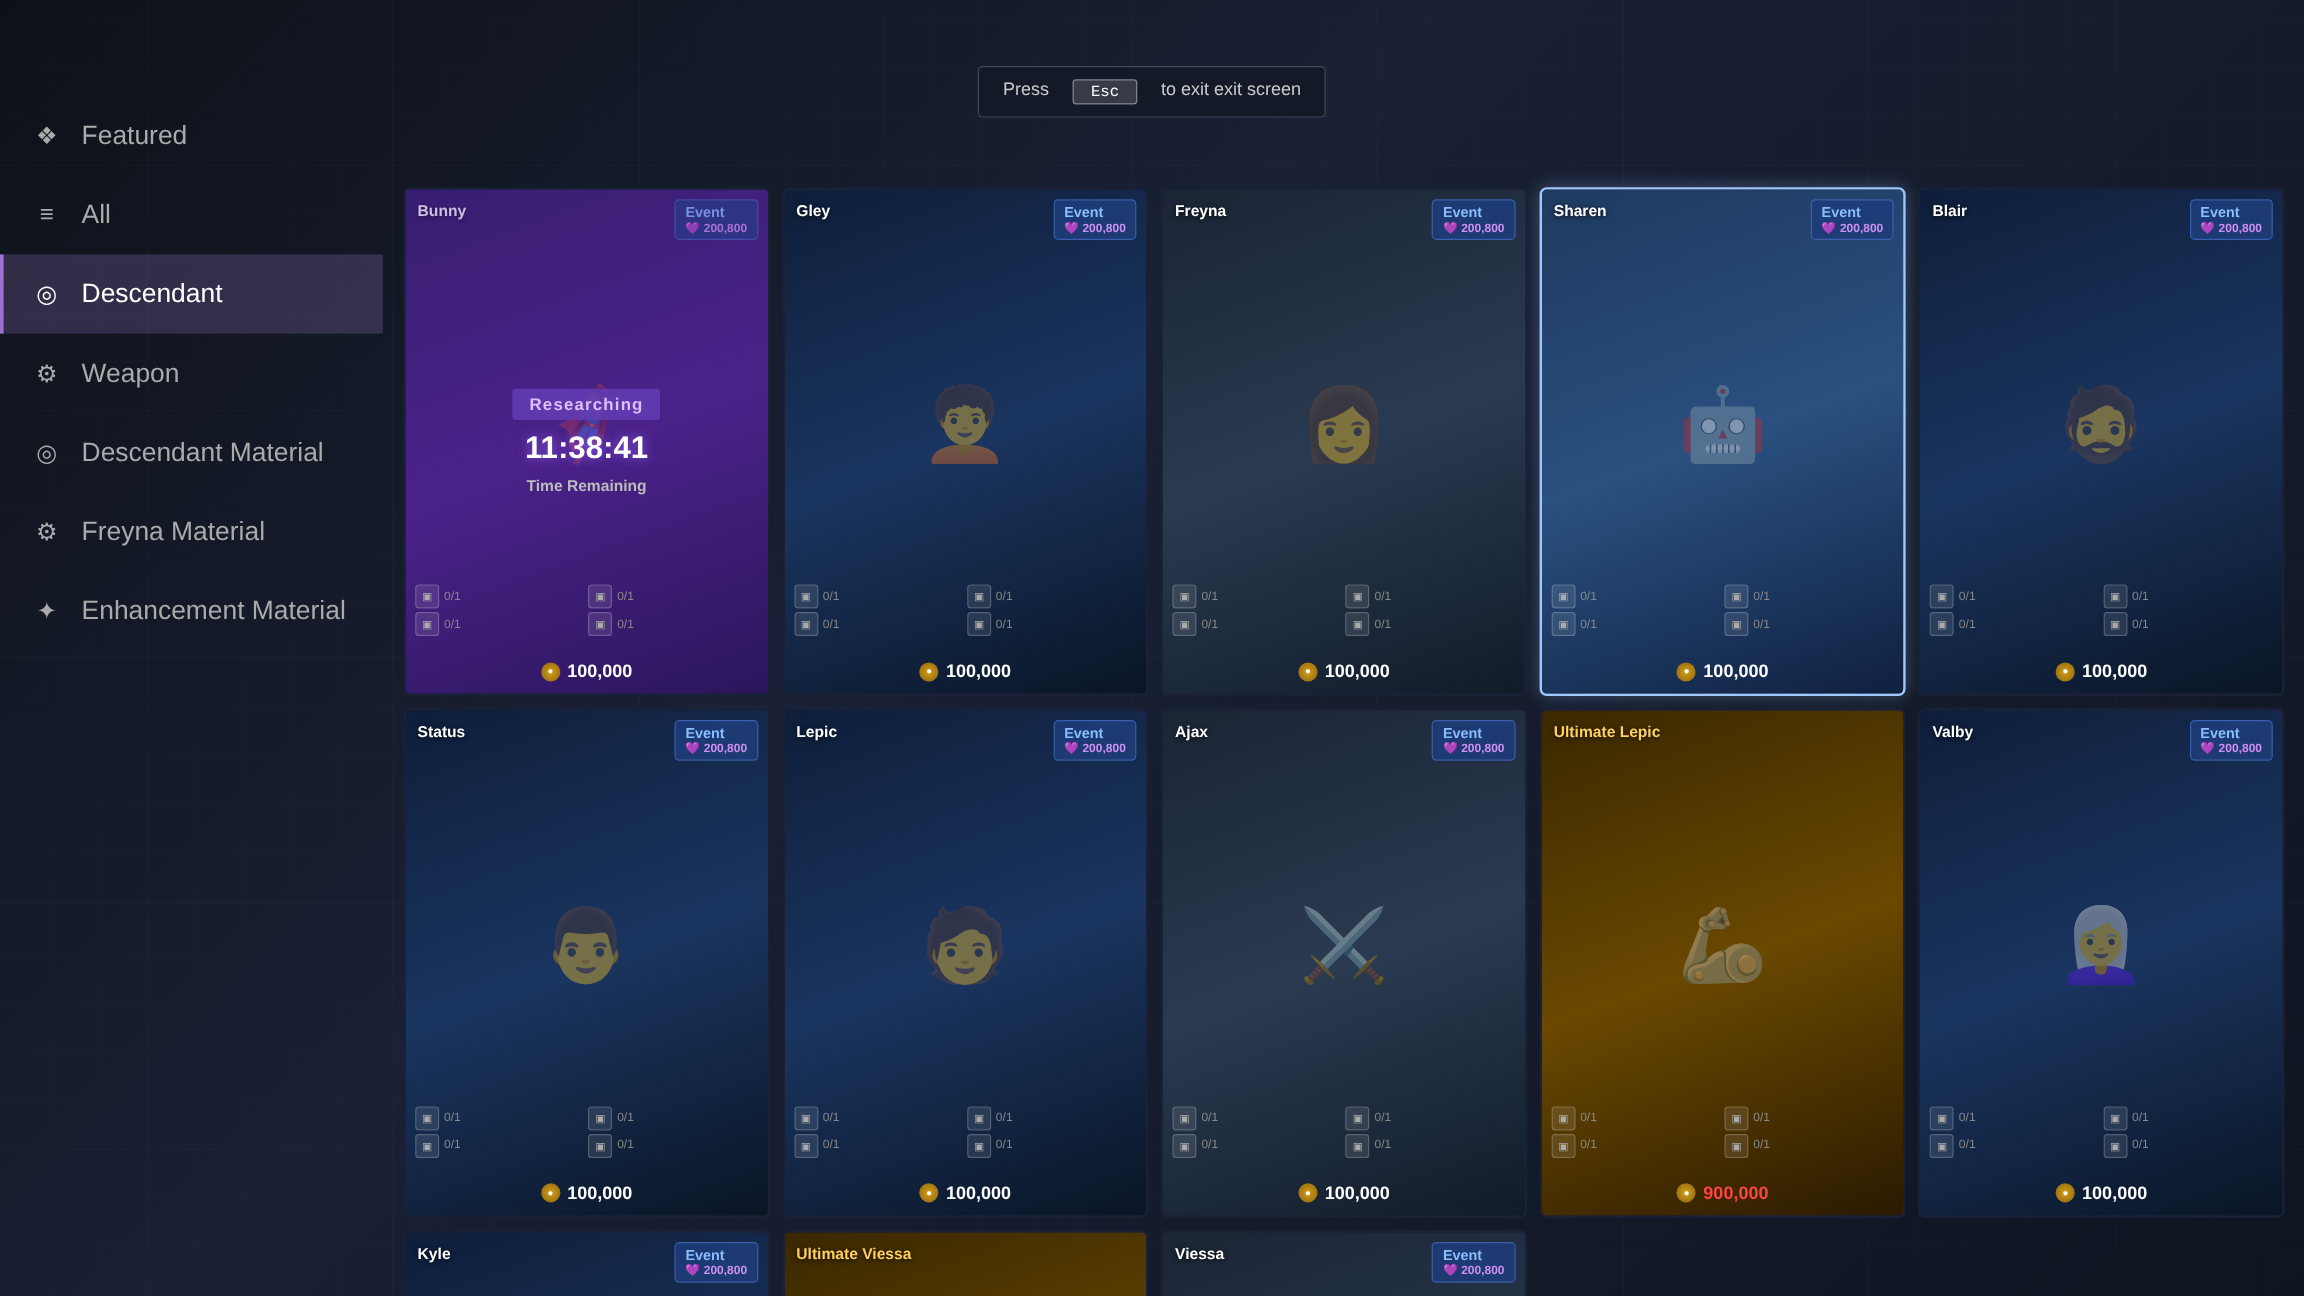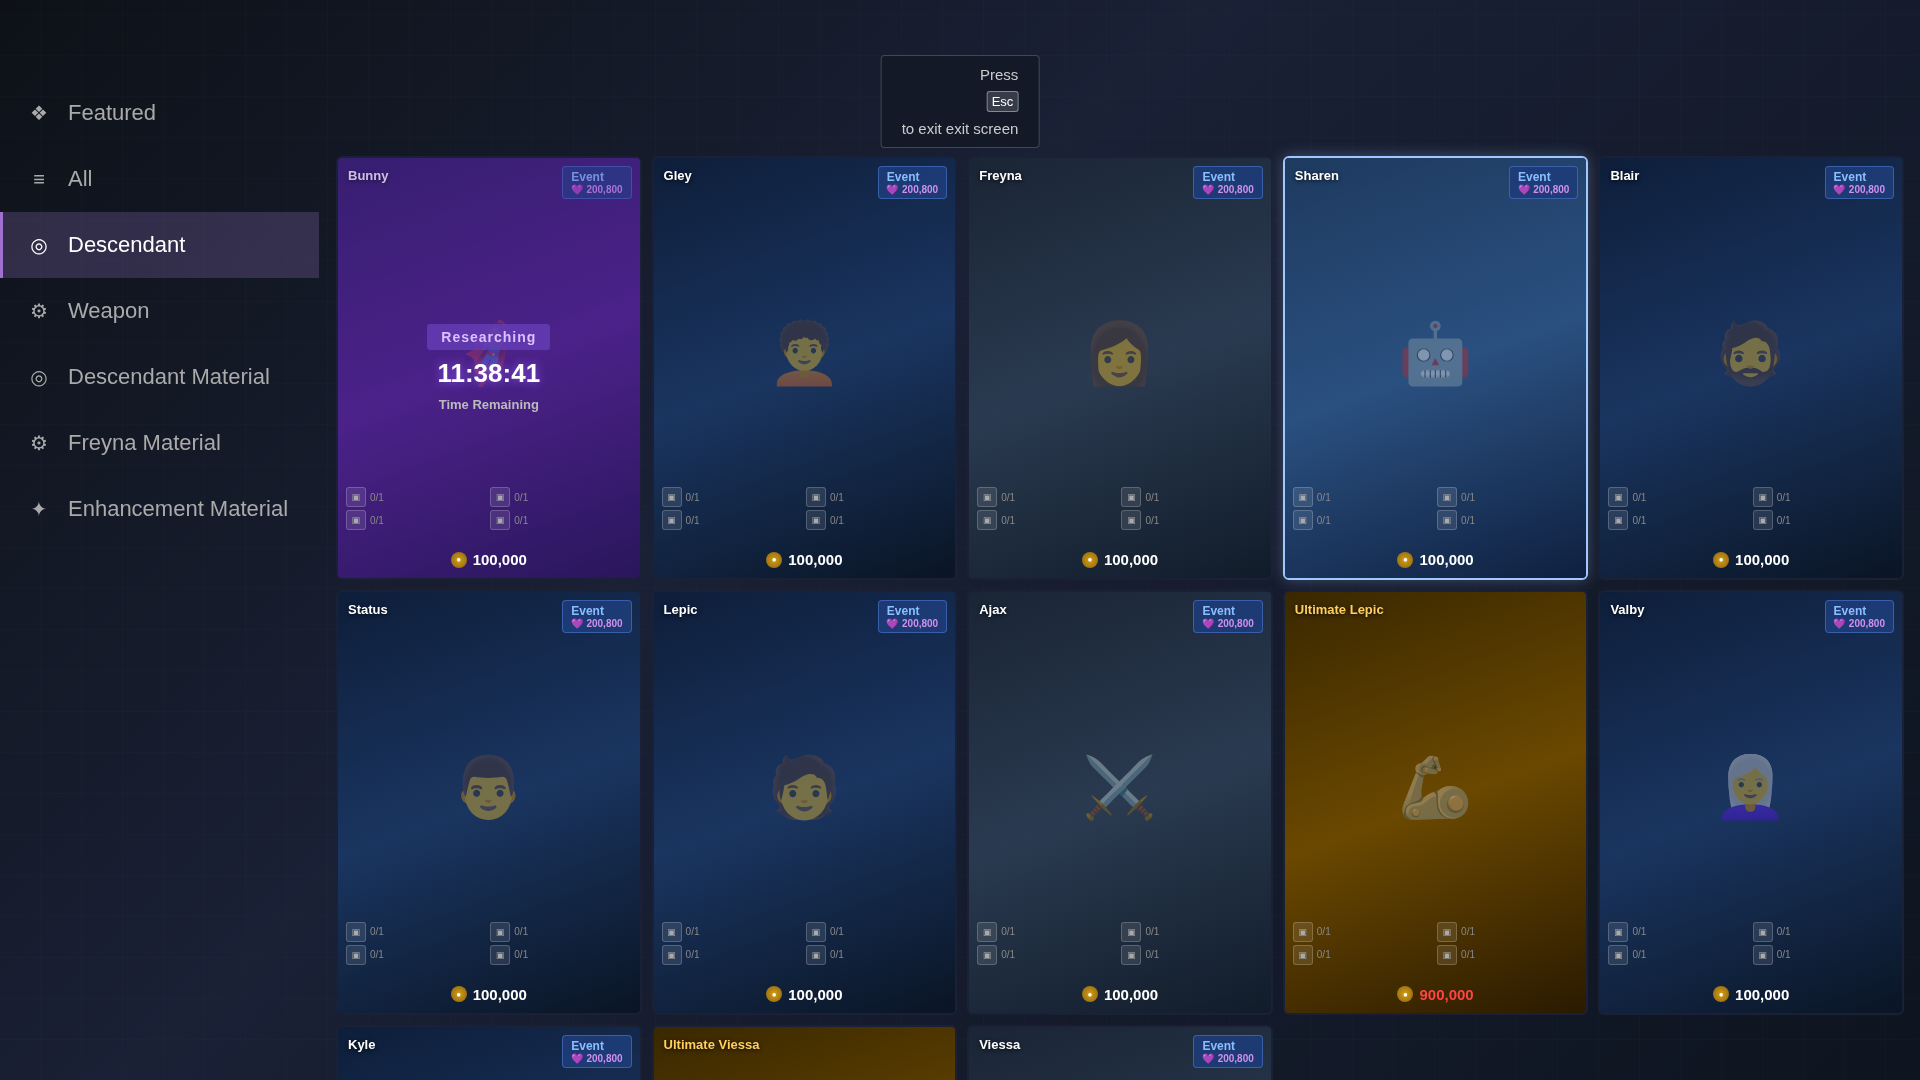--- a/index.html
+++ b/index.html
@@ -98,31 +98,31 @@
       left: 50%;
       transform: translateX(-50%);
       background: rgba(20, 25, 40, 0.95);
       border: 1px solid rgba(255,255,255,0.2);
       padding: 10px 20px;
       border-radius: 4px;
       font-size: 15px;
       color: #ccc;
       z-index: 100;
       display: flex;
-      align-items: flex-end;
-      gap: 8px;
-      flex-direction: column;
+      align-items: flex-start;
+      gap: 20px;
     }
     .esc-key {
       background: rgba(255,255,255,0.15);
       border: 1px solid rgba(255,255,255,0.4);
       border-radius: 3px;
-      padding: 2px 4px;
+      padding: 2px 14px;
       font-size: 13px;
       color: #fff;
+      font-family: Liberation Mono, monospace;
     }
     
     .main-layout {
       display: flex;
       flex: 1;
       overflow: hidden;
     }
     
     .sidebar {
       width: 320px;

